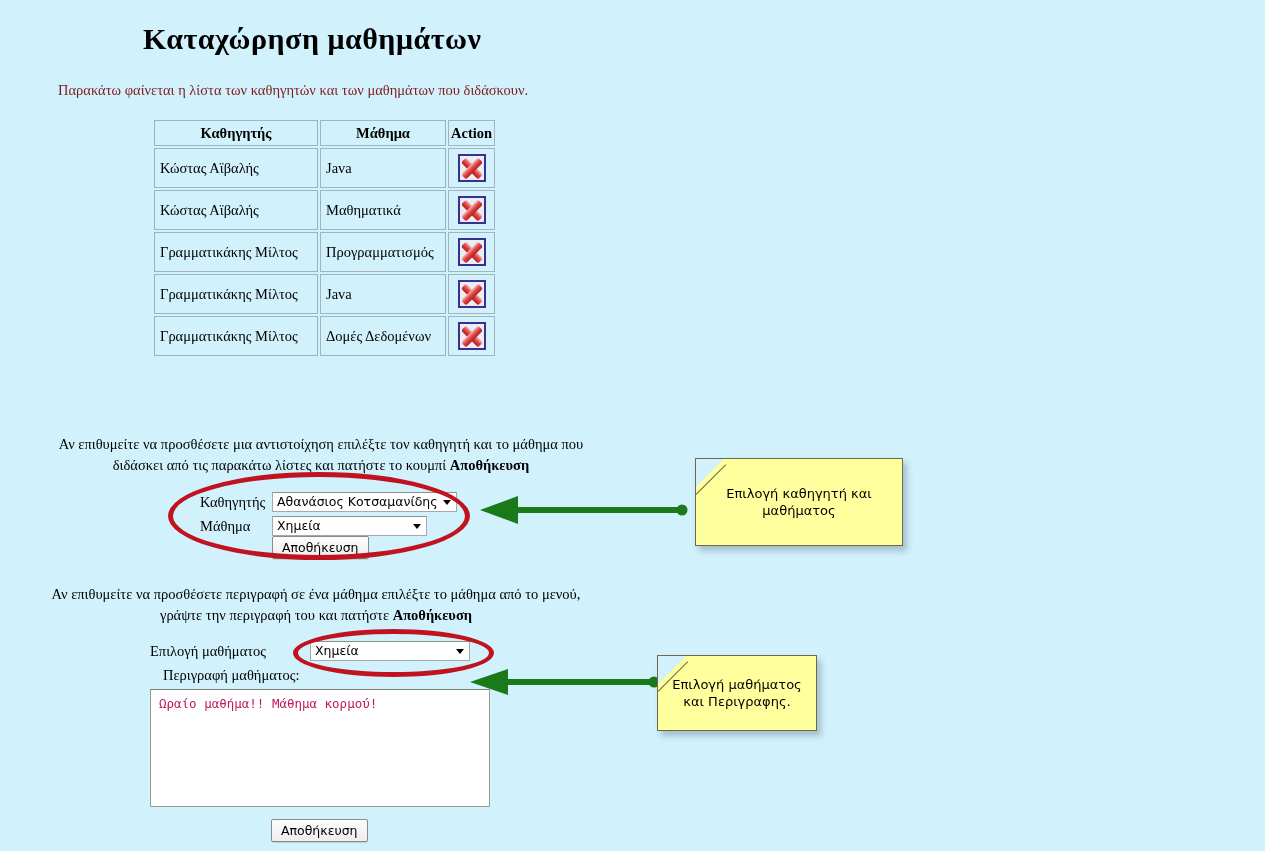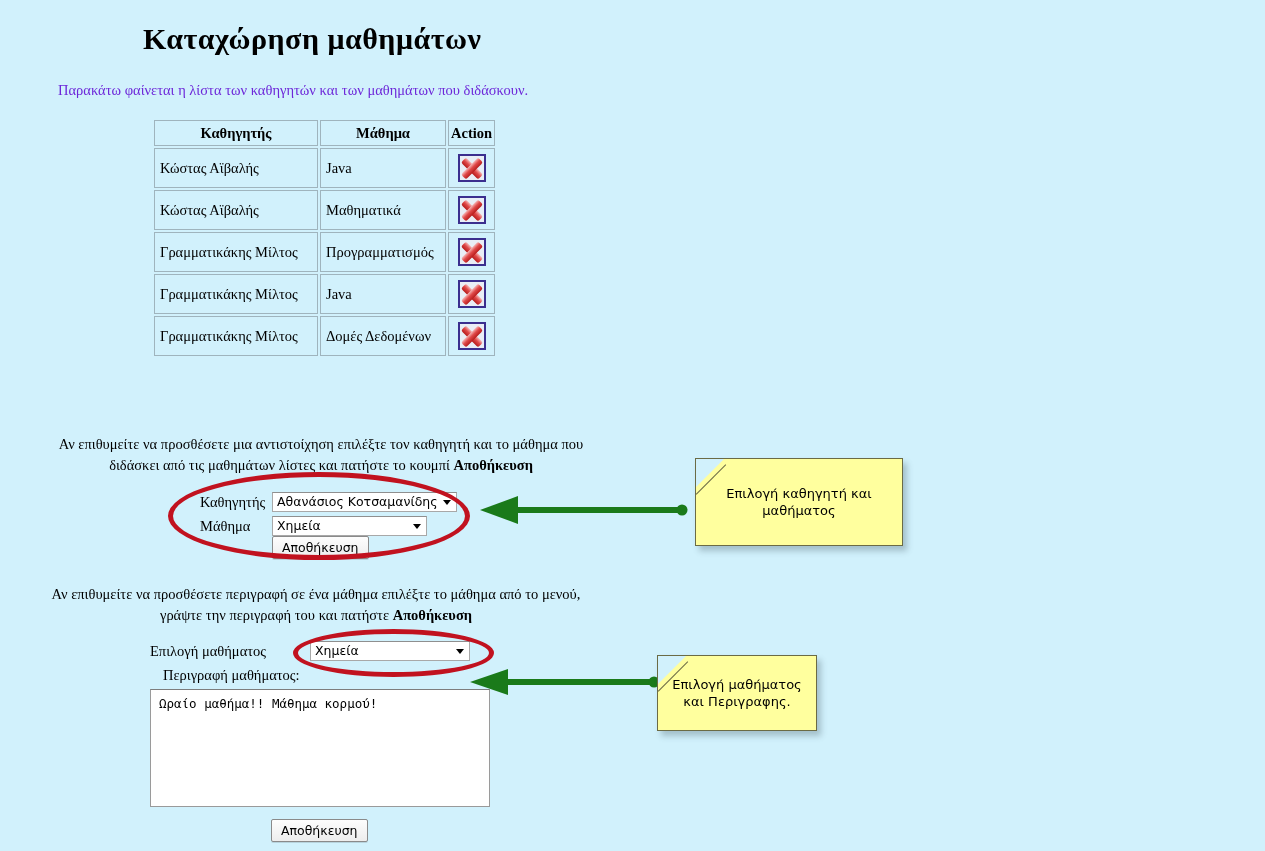--- a/index.html
+++ b/index.html
@@ -26,21 +26,21 @@
     letter-spacing: 0.5px;
     white-space: nowrap;
   }
 
   
   .intro-text {
     position: absolute;
     left: 58px;
     top: 82px;
     font-size: 14.5px;
-    color: #6d28d9;
+    color: #7f1d1d;
     white-space: nowrap;
   }
 
   
   .teachers-table {
     position: absolute;
     left: 152px;
     top: 118px;
     border-collapse: separate;
     border-spacing: 2px;
@@ -182,21 +182,21 @@
     position: absolute;
     left: 0px;
     top: 48px;
     width: 340px;
     height: 118px;
     background: #ffffff;
     border: 1px solid #9a9a9a;
     border-top-color: #7d7d7d;
     font-family: "DejaVu Sans Mono", "Liberation Mono", monospace;
     font-size: 12.5px;
-    color: #000000;
+    color: #be185d;
     padding: 6px 8px;
     box-sizing: border-box;
     resize: none;
     line-height: 16px;
     overflow: hidden;
   }
   #btn-save-2 {
     position: absolute;
     left: 121px;
     top: 178px;
@@ -315,21 +315,21 @@
       <td class="col-course">Δομές Δεδομένων</td>
       <td class="col-action">
         <span class="delete-icon"></span>
       </td>
     </tr>
   </tbody>
 </table>
 
 <div class="instr" id="instr-1">
   <span>Αν επιθυμείτε να προσθέσετε μια αντιστοίχηση επιλέξτε τον καθηγητή και το μάθημα που</span><br>
-  <span>διδάσκει από τις μαθημάτων λίστες και πατήστε το κουμπί </span><b>Αποθήκευση</b>
+  <span>διδάσκει από τις παρακάτω λίστες και πατήστε το κουμπί </span><b>Αποθήκευση</b>
 </div>
 
 <div class="form-block" id="form-1">
   <div class="form-row">
     <span class="form-label">Καθηγητής</span>
     <div class="select-box" id="select-teacher">Αθανάσιος Κοτσαμανίδης</div>
   </div>
   <div class="form-row">
     <span class="form-label">Μάθημα</span>
     <div class="select-box" id="select-course">Χημεία</div>

